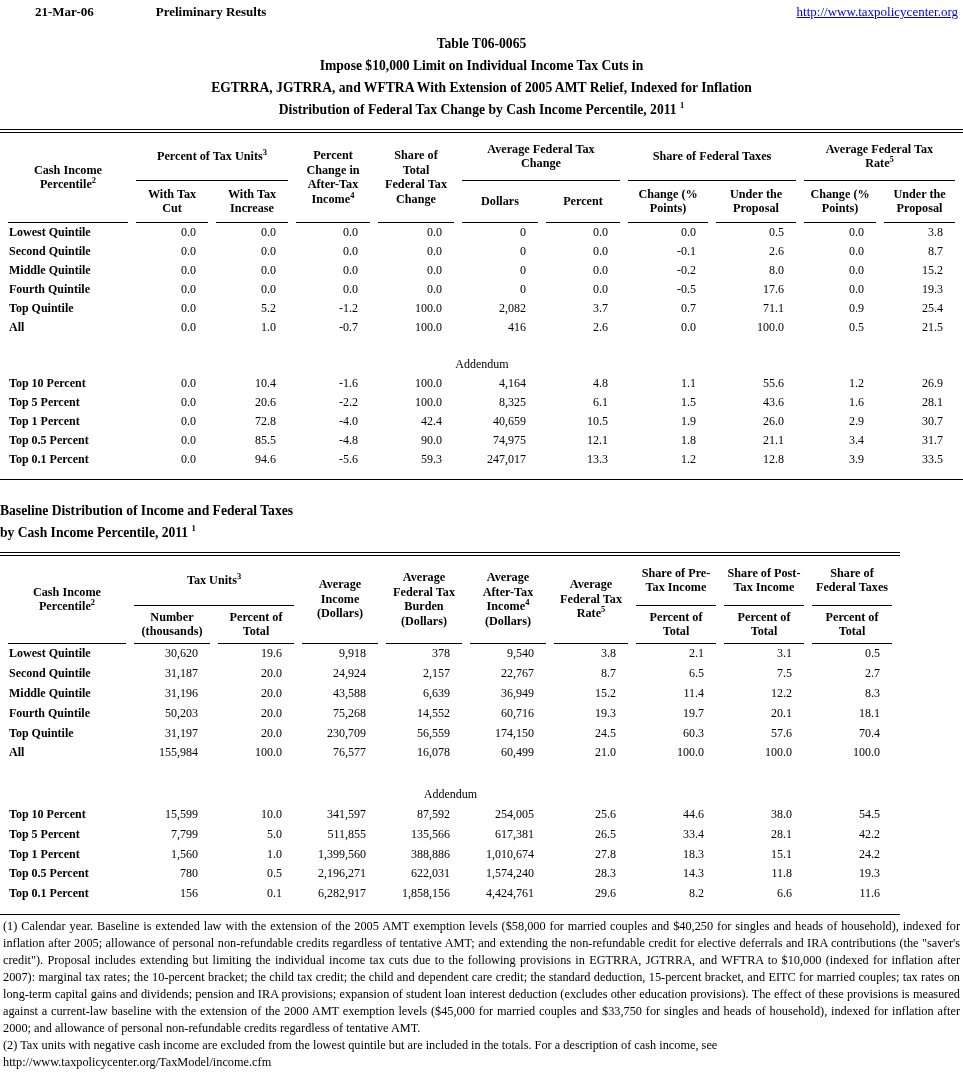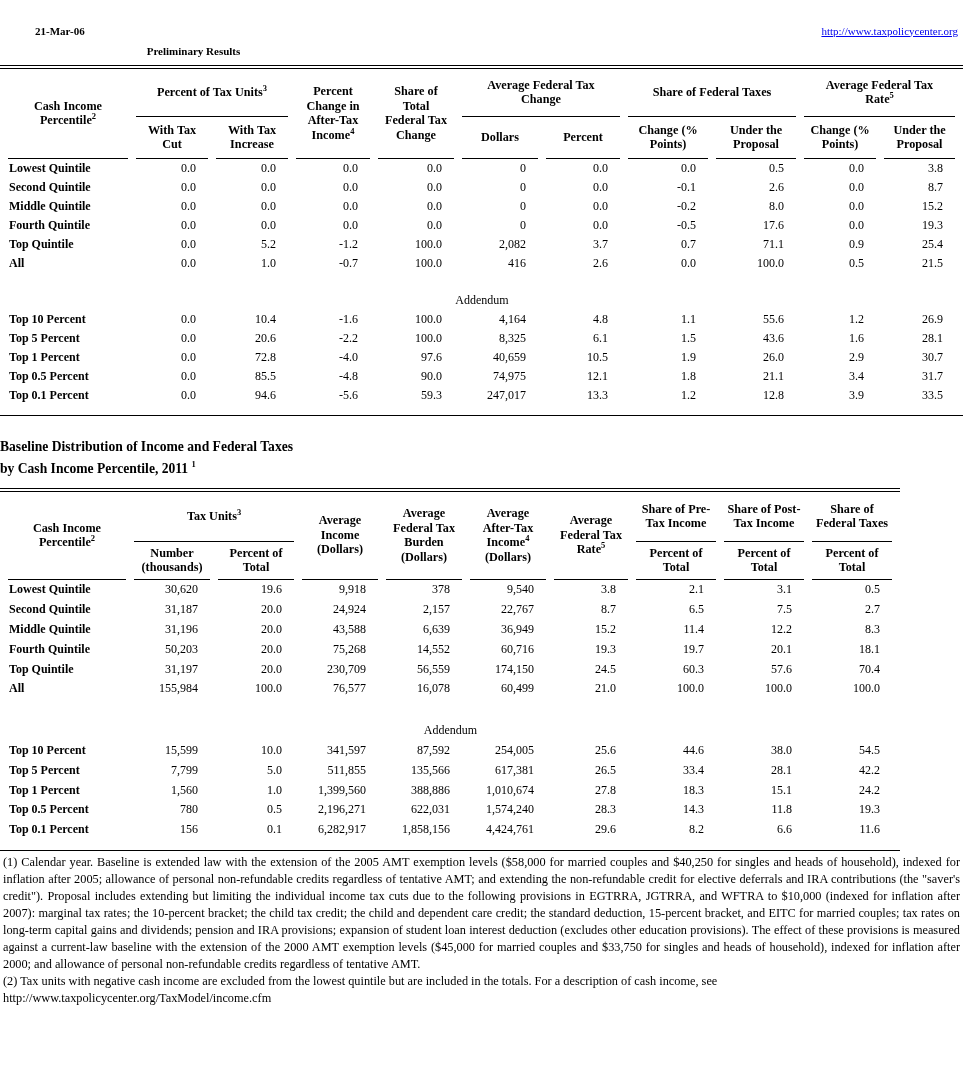--- a/index.html
+++ b/index.html
@@ -4,22 +4,22 @@
 <style>
   html,body { margin:0; padding:0; background:#fff; }
   body {
     width:963px; height:1085px; overflow:hidden;
     font-family:"Liberation Serif","DejaVu Serif",serif;
     color:#000; position:relative;
   }
   sup { font-size:8.5px; line-height:0; vertical-align:super; }
 
   
-  .topbar { display:flex; align-items:center; padding:4px 5px 0 35px; font-size:11px; font-weight:bold; }
-  .topbar .status { margin-left:62px;margin-top:41px; }
+  .topbar { display:flex; align-items:flex-end; padding:4px 5px 0 35px; font-size:13px; font-weight:bold; }
+  .topbar .status { margin-left:62px; }
   .toplink { margin-left:auto; font-weight:normal; color:#0000EE; text-decoration:underline; cursor:pointer;padding-left:22px; }
 
   
   .doc-title { margin-top:13px; text-align:center; font-weight:bold; font-size:13.6px; line-height:22px; }
 
   
   .rule-dbl { height:2px; border-top:1px solid #000; border-bottom:1px solid #000; }
   .t1wrap { margin-top:8px; border-bottom:1px solid #000; padding-bottom:10px; }
   .t2wrap { margin-top:8px; width:900px; border-bottom:1px solid #000; padding-bottom:10px; }
 
@@ -56,20 +56,21 @@
 <body>
 
 <div class="page">
 
   <div class="topbar">
     <span class="date">21-Mar-06</span>
     <span class="status">Preliminary Results</span>
     <a class="toplink">http://www.taxpolicycenter.org</a>
   </div>
 
+  <div class="doc-title">Table T06-0065<br>Impose $10,000 Limit on Individual Income Tax Cuts in<br>EGTRRA, JGTRRA, and WFTRA With Extension of 2005 AMT Relief, Indexed for Inflation<br>Distribution of Federal Tax Change by Cash Income Percentile, 2011 <sup>1</sup></div>
 
   <div class="t1wrap">
     <div class="rule-dbl"></div>
     <table class="t1">
       <colgroup>
         <col style="width:120px">
           <col style="width:72px">
           <col style="width:72px">
         <col style="width:74px">
           <col style="width:76px">
@@ -214,21 +215,21 @@
             <td class="num">1.5</td>
             <td class="num">43.6</td>
             <td class="num">1.6</td>
             <td class="num">28.1</td>
           </tr>
           <tr>
             <td class="rowlabel">Top 1 Percent</td>
             <td class="num">0.0</td>
             <td class="num">72.8</td>
             <td class="num">-4.0</td>
-            <td class="num">97.6</td>
+            <td class="num">42.4</td>
             <td class="num">40,659</td>
             <td class="num">10.5</td>
             <td class="num">1.9</td>
             <td class="num">26.0</td>
             <td class="num">2.9</td>
             <td class="num">30.7</td>
           </tr>
           <tr>
             <td class="rowlabel">Top 0.5 Percent</td>
             <td class="num">0.0</td>

